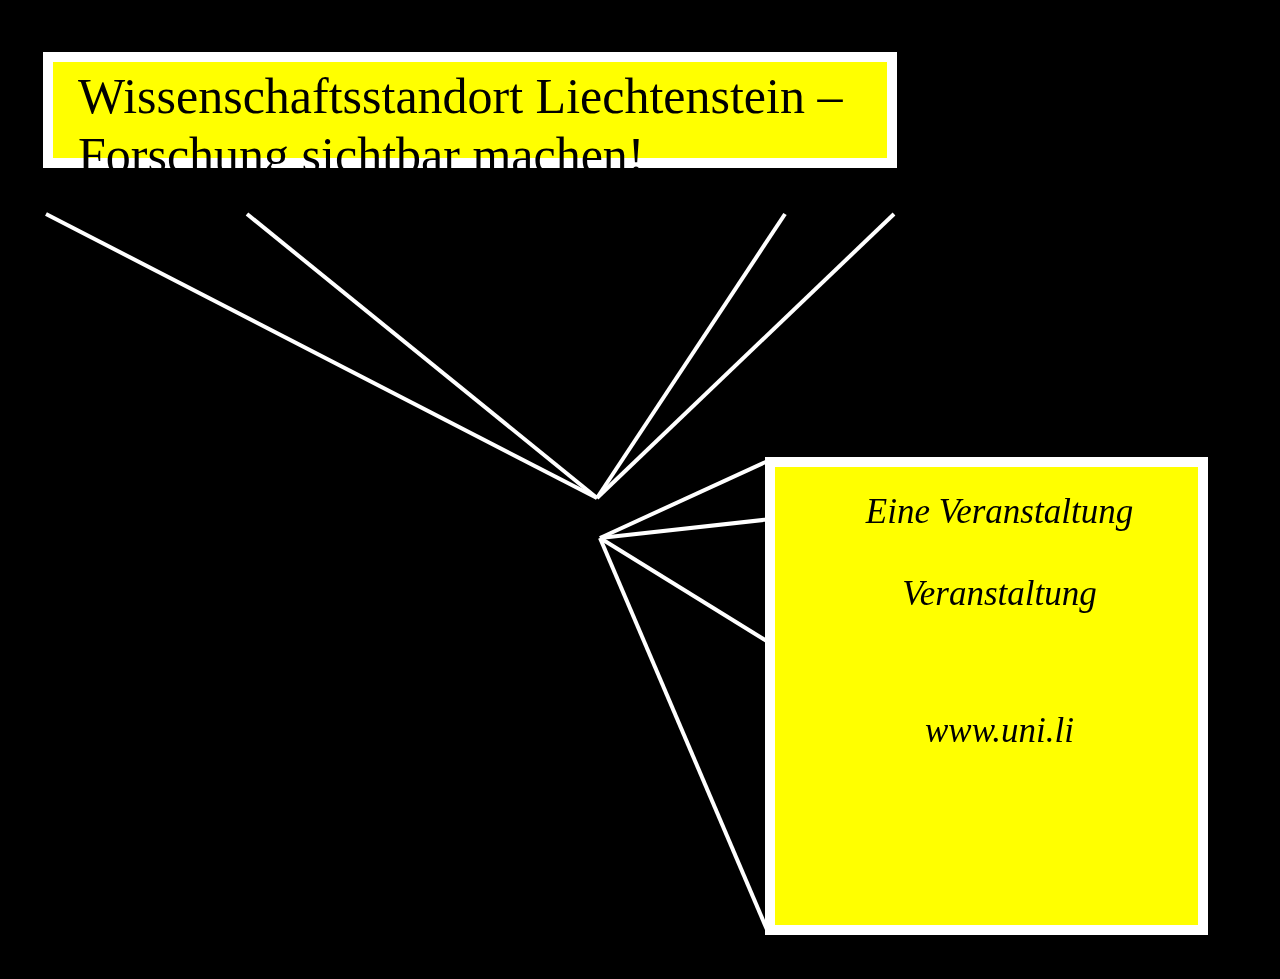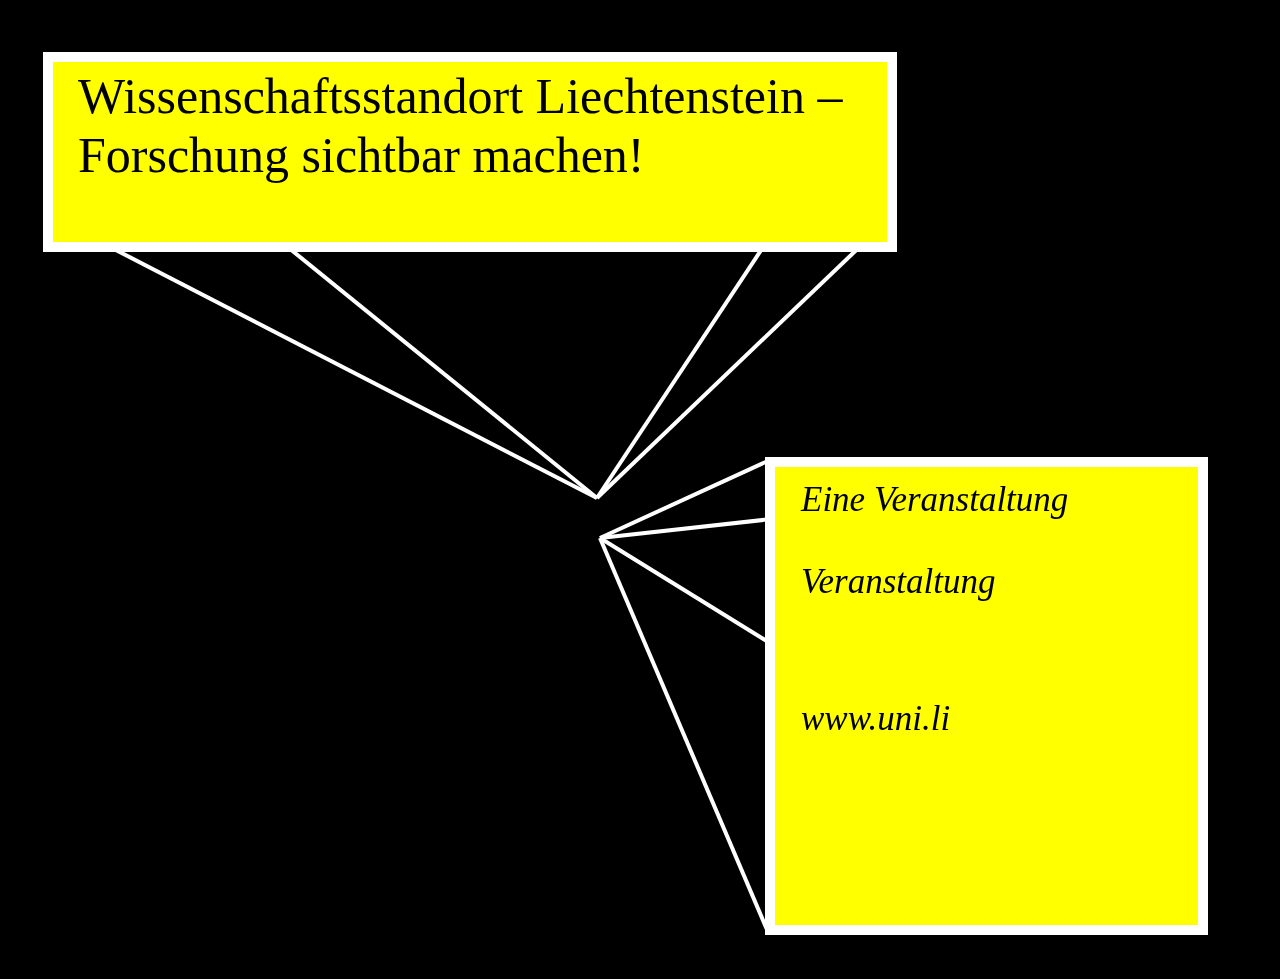--- a/index.html
+++ b/index.html
@@ -30,36 +30,36 @@
     stroke-width: 4;
   }
   .box {
     position: absolute;
     background: var(--box-fill);
     border: 10px solid var(--box-border);
     color: var(--text);
   }
   .title-box {
     left: 43px; top: 52px;
-    width: 854px; height: 200px;
+    width: 854px; height: 116px;
     padding: 5px 0 0 25px;
     font-size: 50px;
     line-height: 59px;
     font-weight: normal;
   }
   .title-line { white-space: nowrap; }
   .info-box {
     left: 765px; top: 457px;
     width: 443px; height: 478px;
     padding: 12px 0 0 26px;
     font-style: italic;
     font-size: 35px;
     line-height: 41px;
   }
-  .info-box p { margin: 0 0 14px 0; }
+  .info-box p { margin: 12px 0 14px 0; text-align: center; }
   .info-line { white-space: nowrap; }
 </style>
 </head>
 <body>
 
 <div class="poster">
 
   <svg class="lines-layer" viewBox="0 0 1280 979" xmlns="http://www.w3.org/2000/svg">
 
     <line x1="46" y1="214" x2="597" y2="498"></line>

